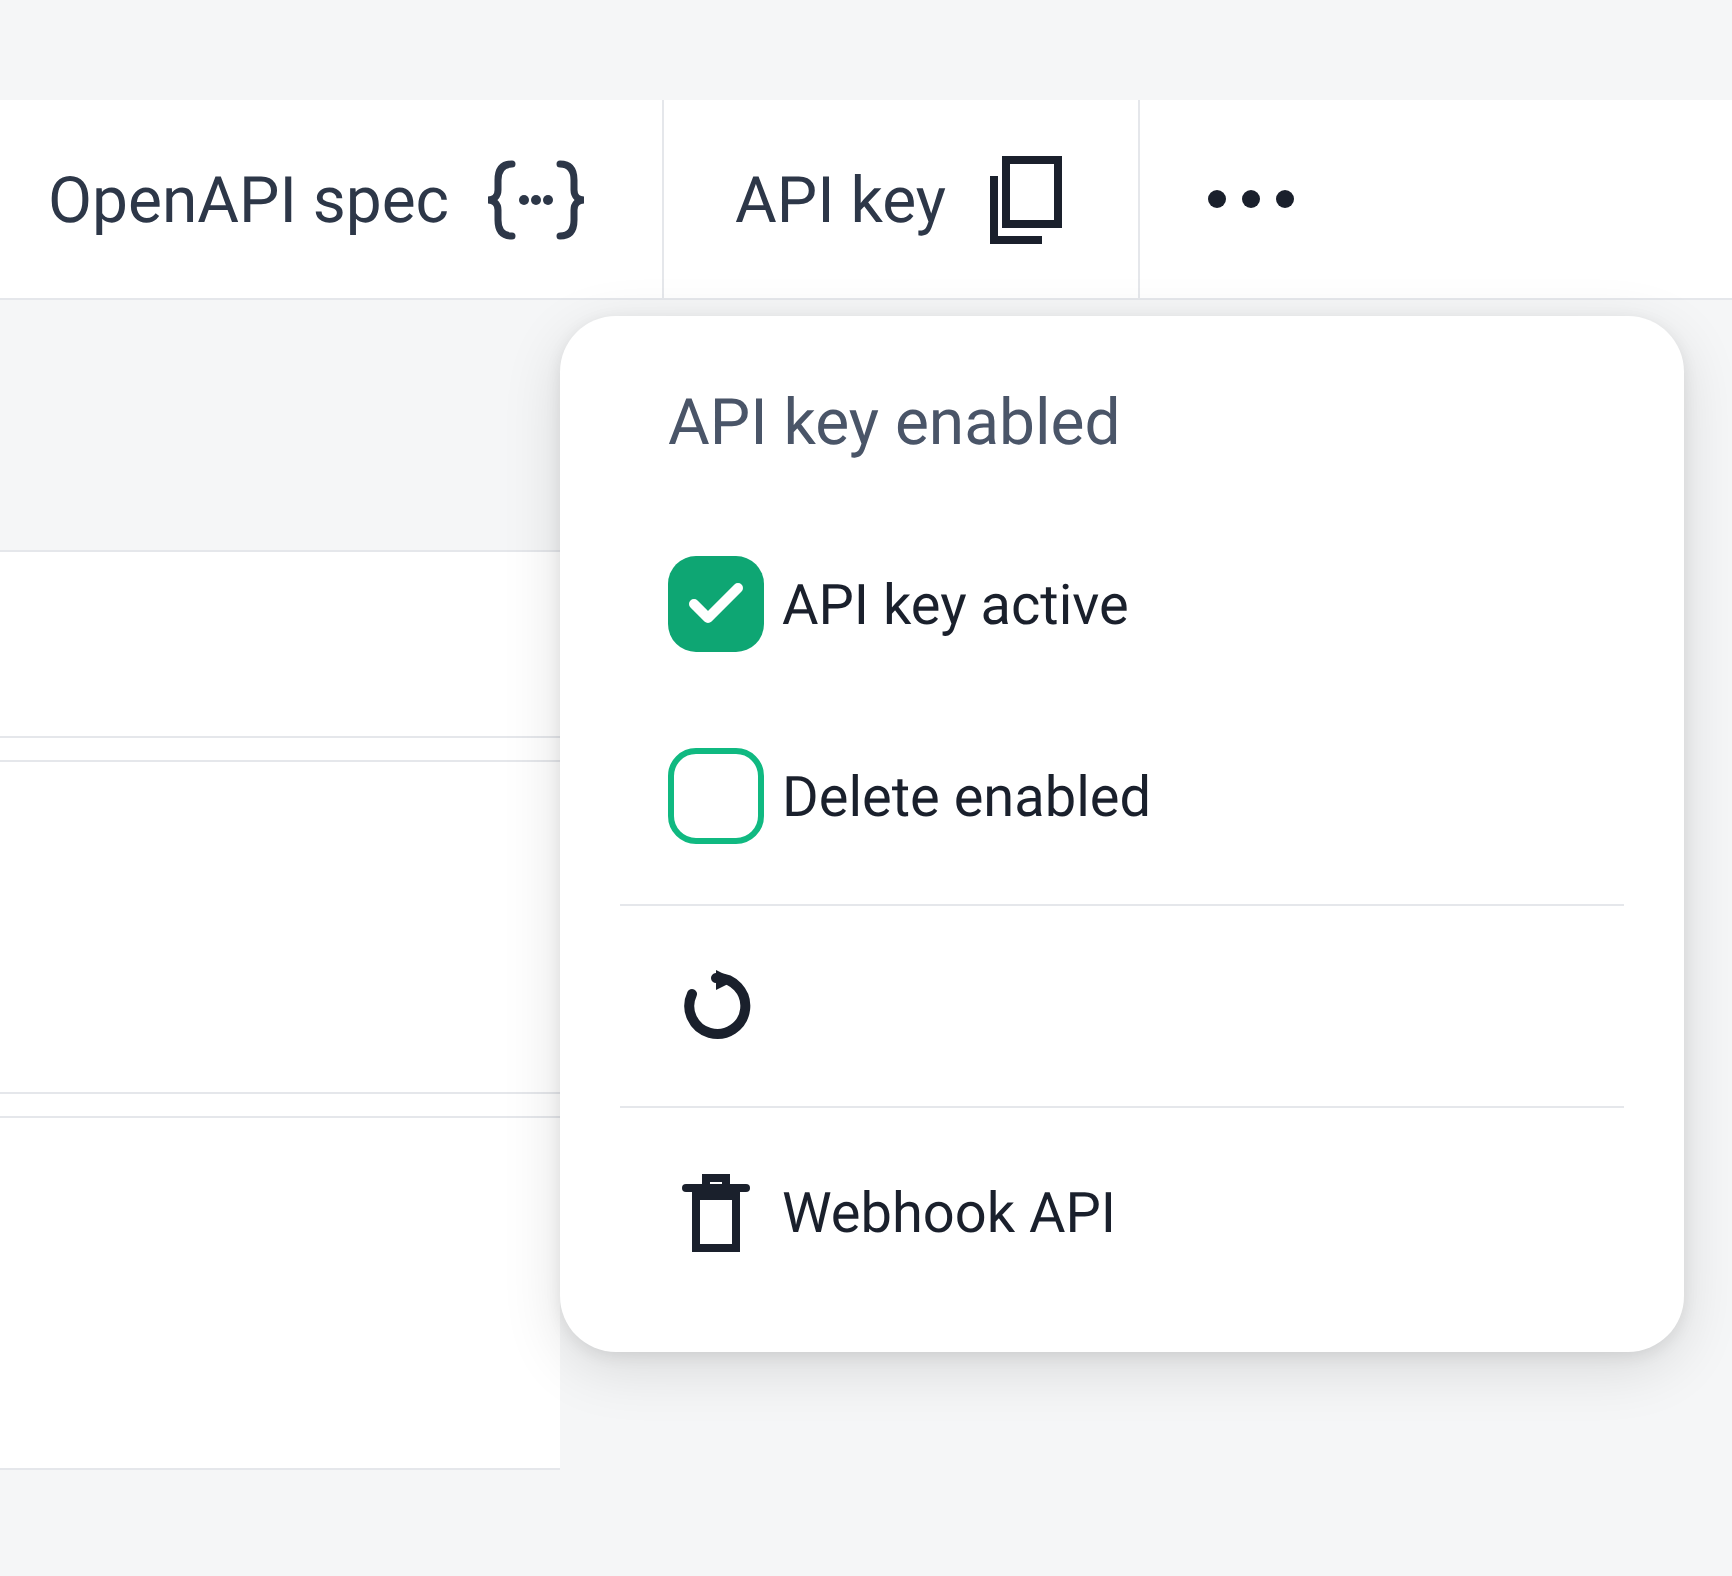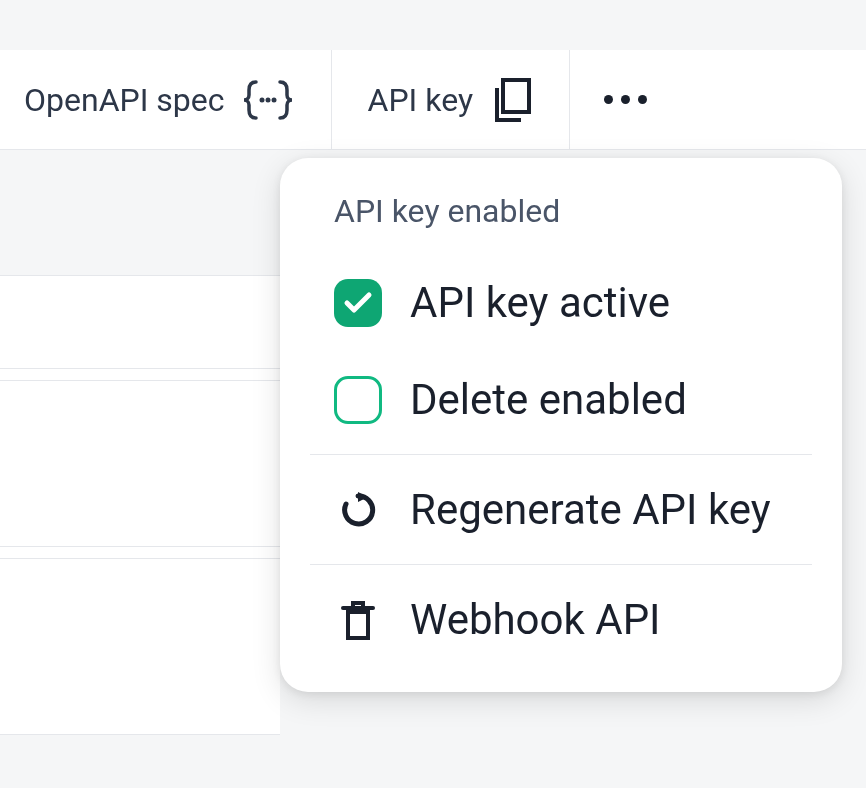--- a/index.html
+++ b/index.html
@@ -79,23 +79,23 @@
     }
     .dropdown-title {
       font-size: 32px;
       color: #4a5568;
       padding: 0 54px 24px 54px;
       font-weight: 400;
     }
     .dropdown-item {
       display: flex;
       align-items: center;
-      gap: 28px;
+      gap: 9px;
       padding: 24px 54px;
-      font-size: 42px;
+      font-size: 28px;
       color: #1a202c;
       cursor: pointer;
     }
     .dropdown-item .label {
       flex: 1;
     }
     .dropdown-divider {
       height: 1px;
       background: #e5e7eb;
       margin: 6px 30px;
@@ -193,21 +193,20 @@
 
   <div class="dropdown-divider"></div>
 
   <div class="dropdown-item">
     <div class="action-icon">
       <svg width="40" height="40" viewBox="0 0 40 40" fill="none">
         <path d="M20 6 A14 14 0 1 1 8 14" stroke="#1a202c" stroke-width="5" fill="none" stroke-linecap="round"></path>
         <path d="M20 2 L20 12 L30 7 Z" fill="#1a202c"></path>
       </svg>
     </div>
-    <span class="label">Regenerate API key</span>
   </div>
 
   <div class="dropdown-divider"></div>
 
   <div class="dropdown-item">
     <div class="action-icon">
       <svg width="38" height="44" viewBox="0 0 38 44" fill="none">
         <rect x="9" y="14" width="20" height="26" stroke="#1a202c" stroke-width="4" fill="none"></rect>
         <path d="M4 10 L34 10" stroke="#1a202c" stroke-width="4" stroke-linecap="round"></path>
         <path d="M14 10 L14 5 L24 5 L24 10" stroke="#1a202c" stroke-width="4" fill="none"></path>

